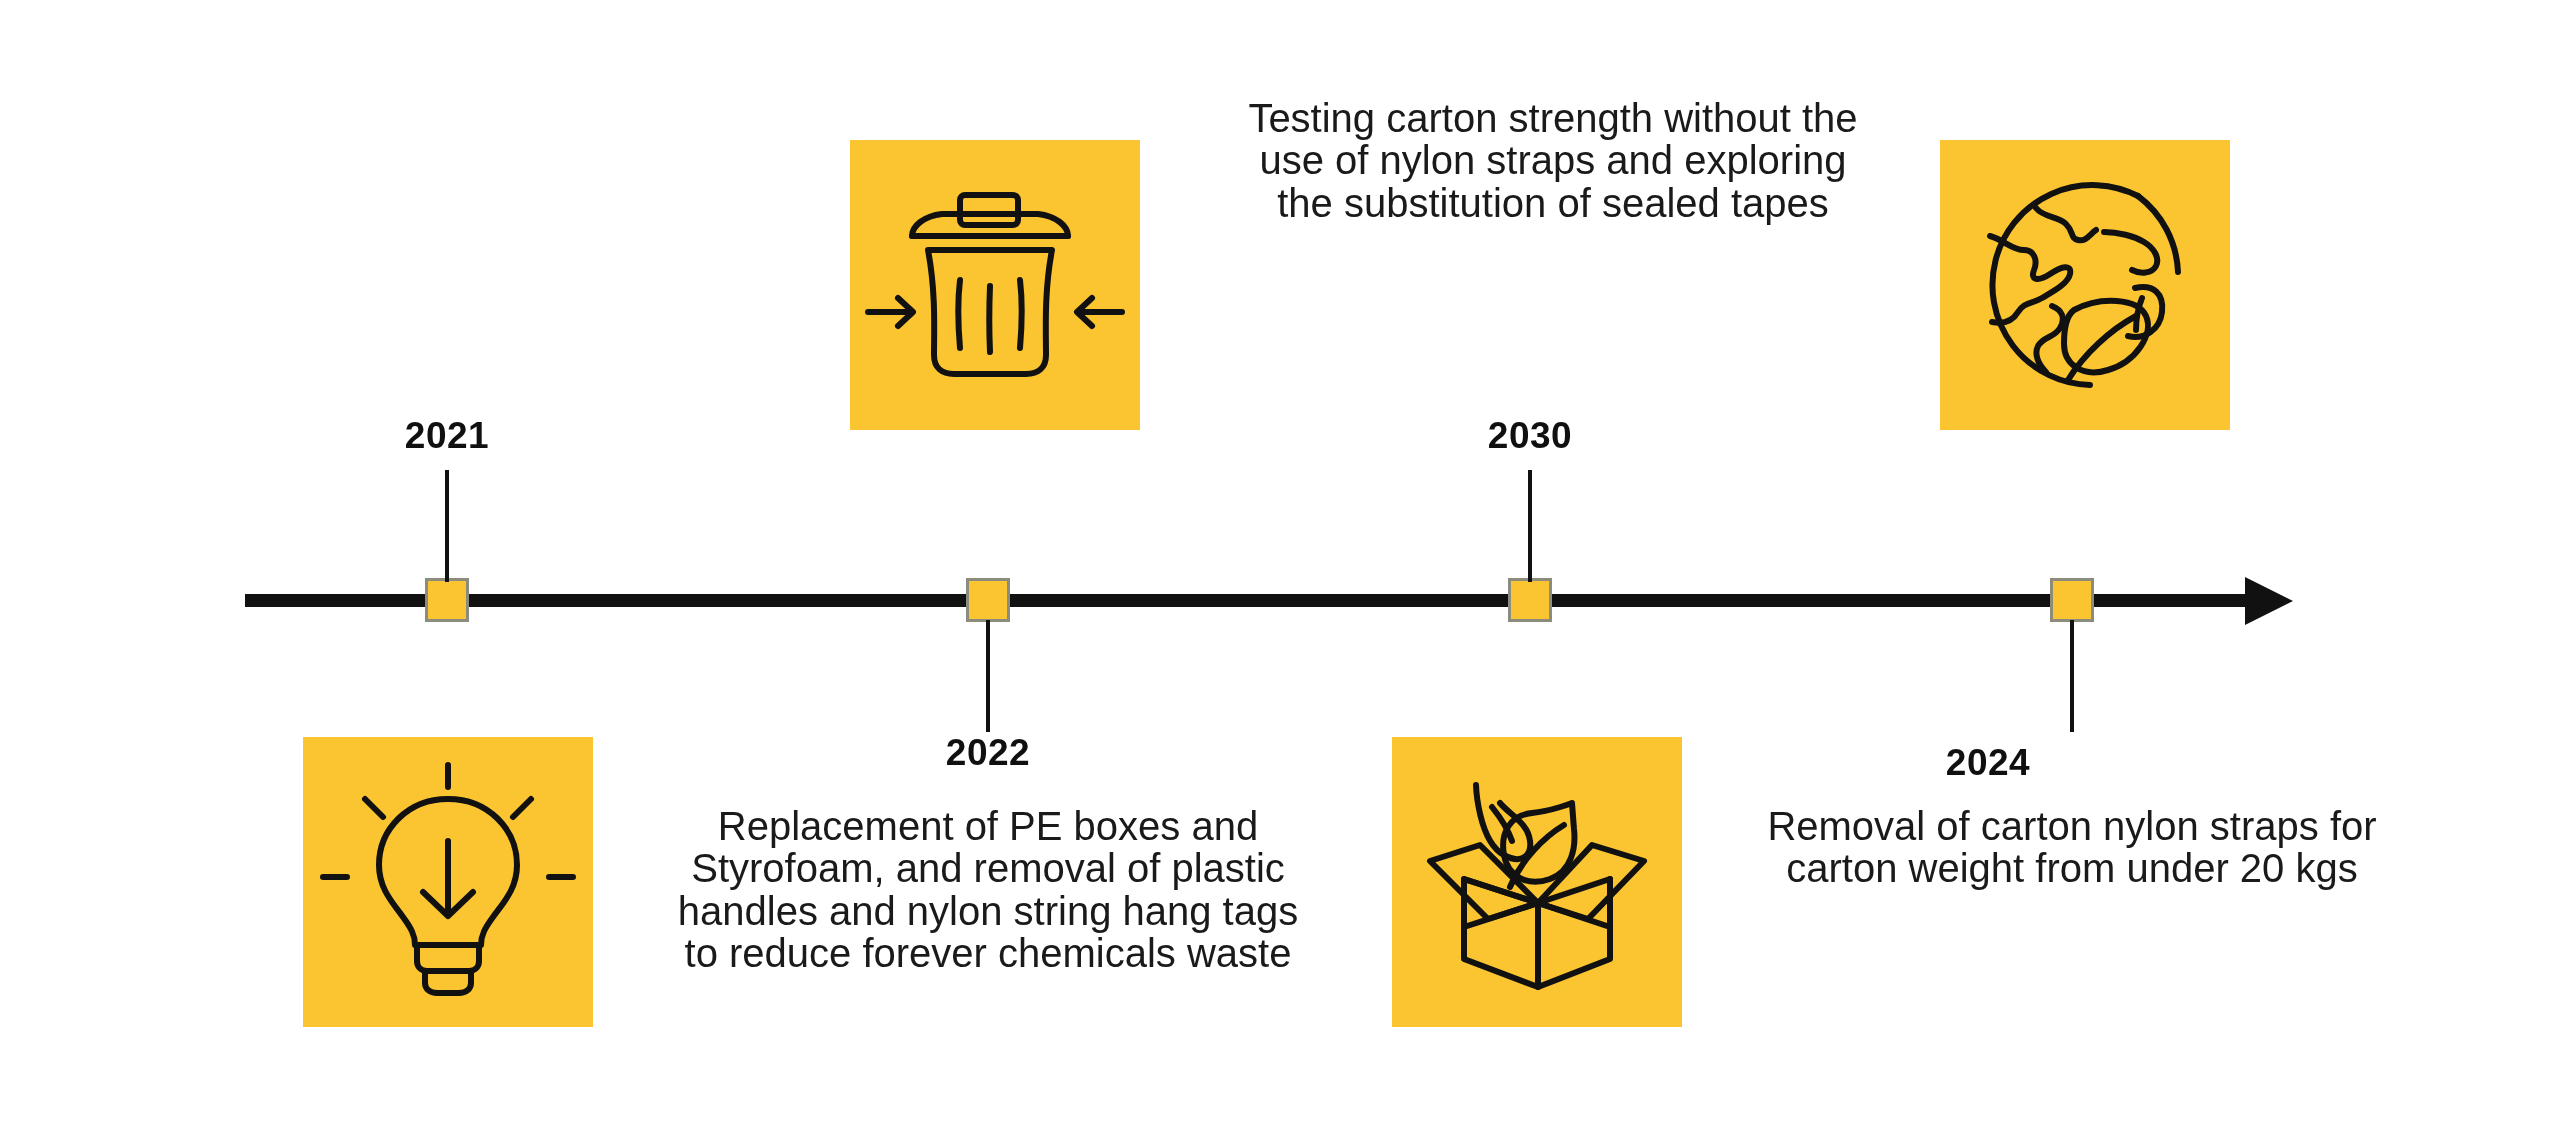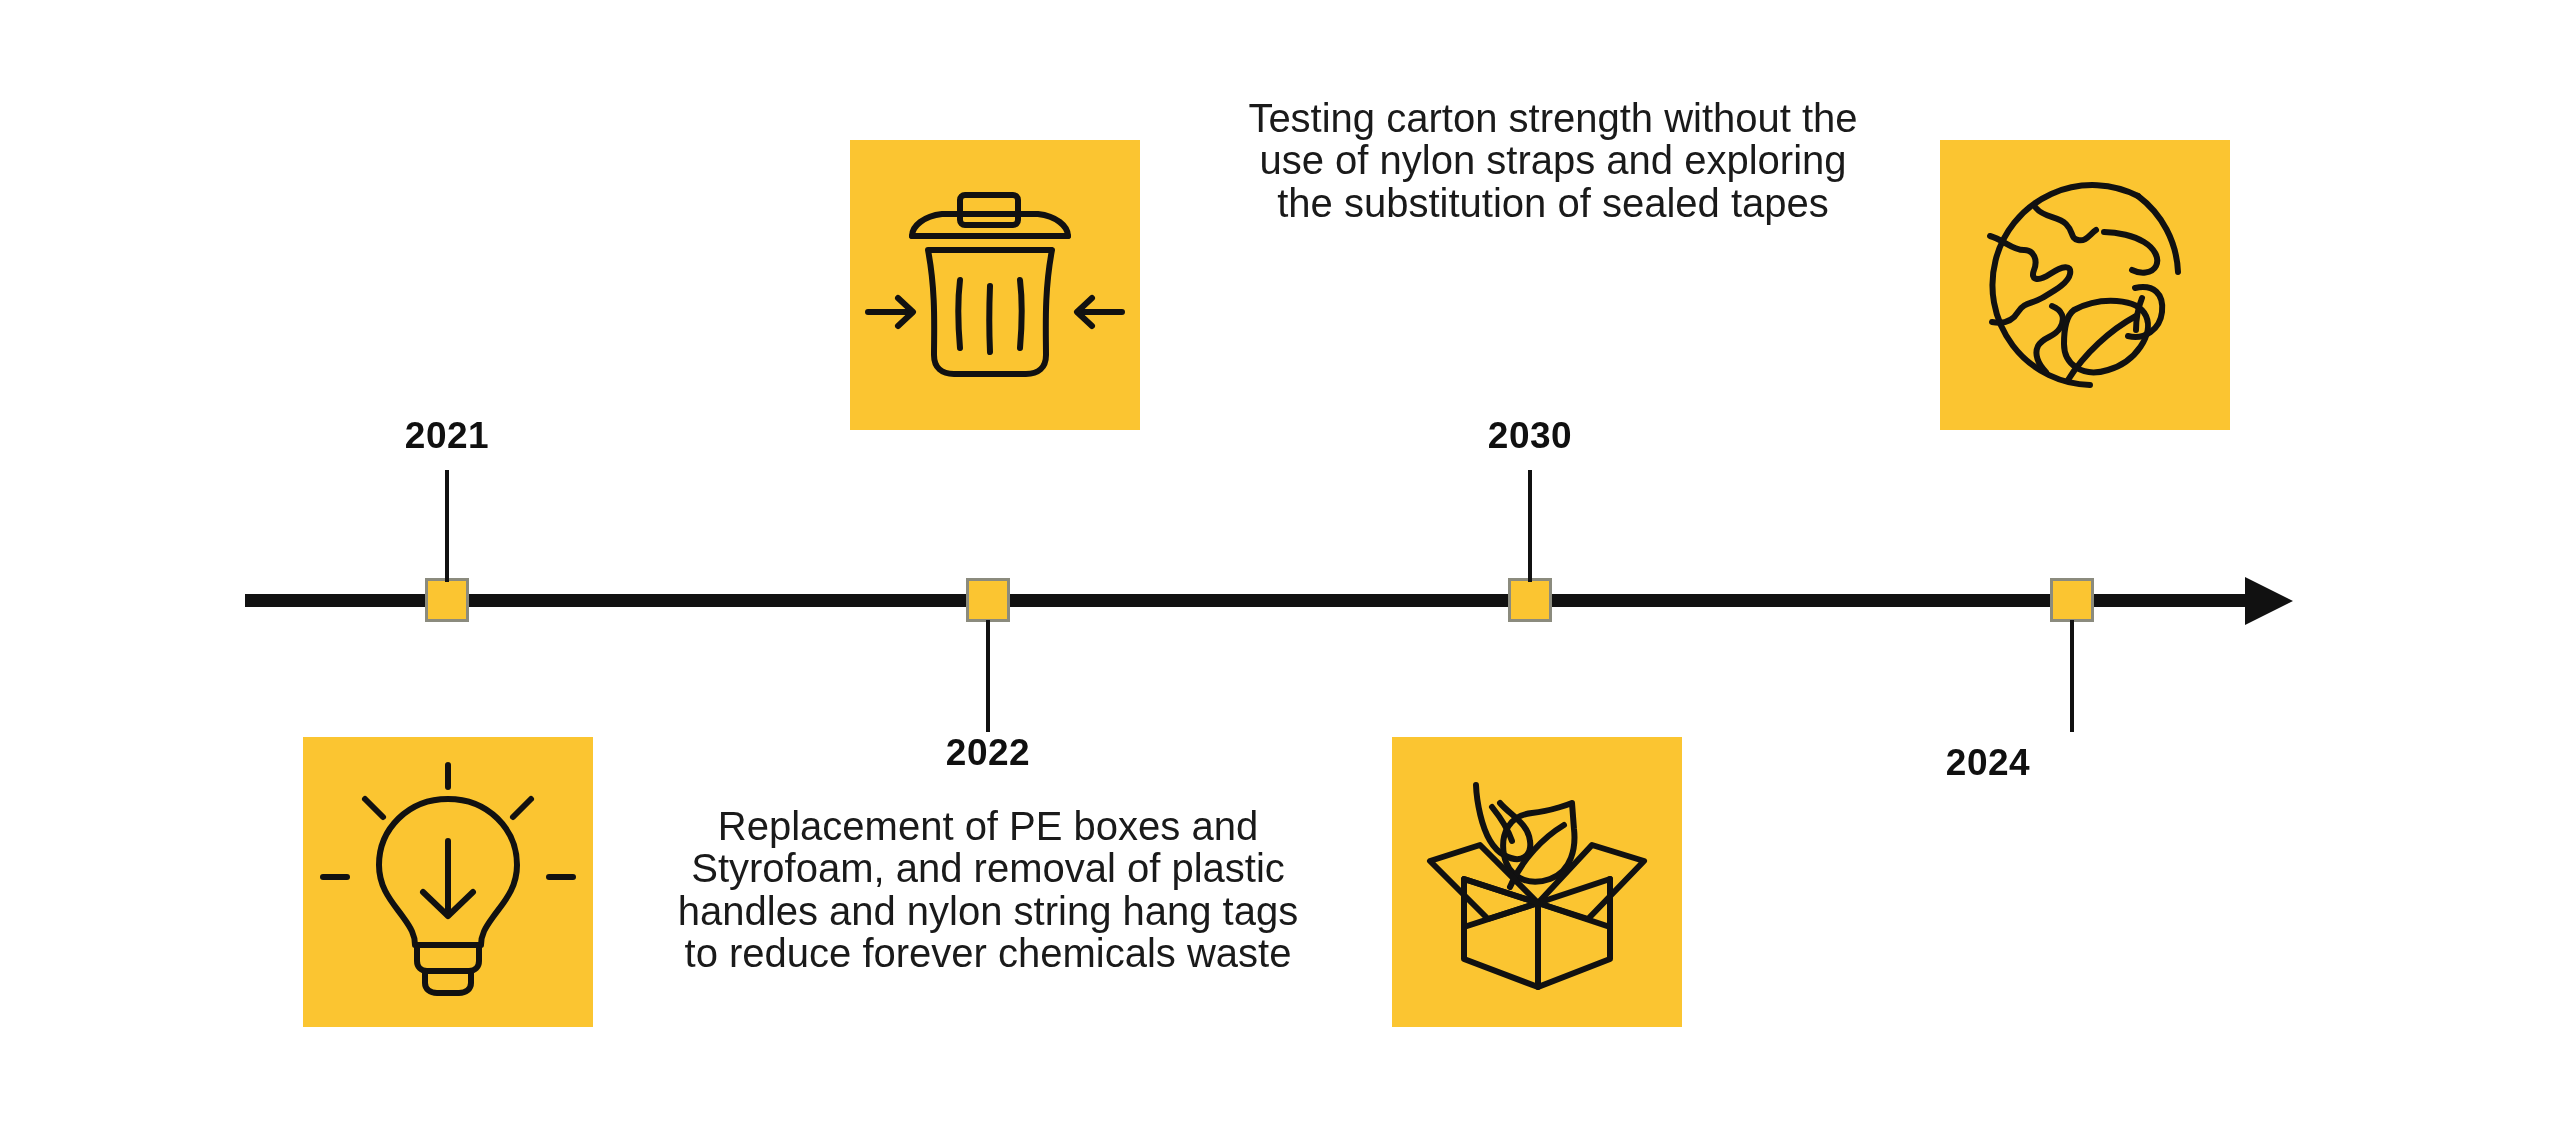--- a/index.html
+++ b/index.html
@@ -98,20 +98,21 @@
   <div class="year" style="left:447px;top:415px;">2021</div>
   <div class="year" style="left:988px;top:732px;">2022</div>
   <div class="year" style="left:1530px;top:415px;">2030</div>
   <div class="year" style="left:1988px;top:742px;">2024</div>
 
 
   <div class="desc" style="left:988px;top:805px;width:640px;text-align:center;">Replacement of PE boxes and Styrofoam, and removal of plastic handles and nylon string hang tags to reduce forever chemicals waste</div>
 
   <div class="desc" style="left:1553px;top:97px;width:650px;">Testing carton strength without the use of nylon straps and exploring the substitution of sealed tapes</div>
 
+  <div class="desc" style="left:2072px;top:805px;width:660px;">Removal of carton nylon straps for carton weight from under 20 kgs</div>
 
   <div class="tile" style="left: 850px; top: 140px; background: rgb(251, 197, 49);">
     <svg viewBox="0 0 290 290" fill="none" stroke="#111" stroke-width="6" stroke-linecap="round" stroke-linejoin="round">
 
       <rect x="110" y="55" width="58" height="30" rx="5"></rect>
 
       <path d="M62 96 C62 86 74 76 92 74 L188 74 C206 76 218 86 218 96 L218 96 L62 96 Z"></path>
       <line x1="62" y1="96" x2="218" y2="96"></line>
 
       <path d="M78 110 C86 152 84 190 84 215 C84 228 92 234 104 234 L176 234 C188 234 196 228 196 215 C196 190 194 152 202 110 Z"></path>

